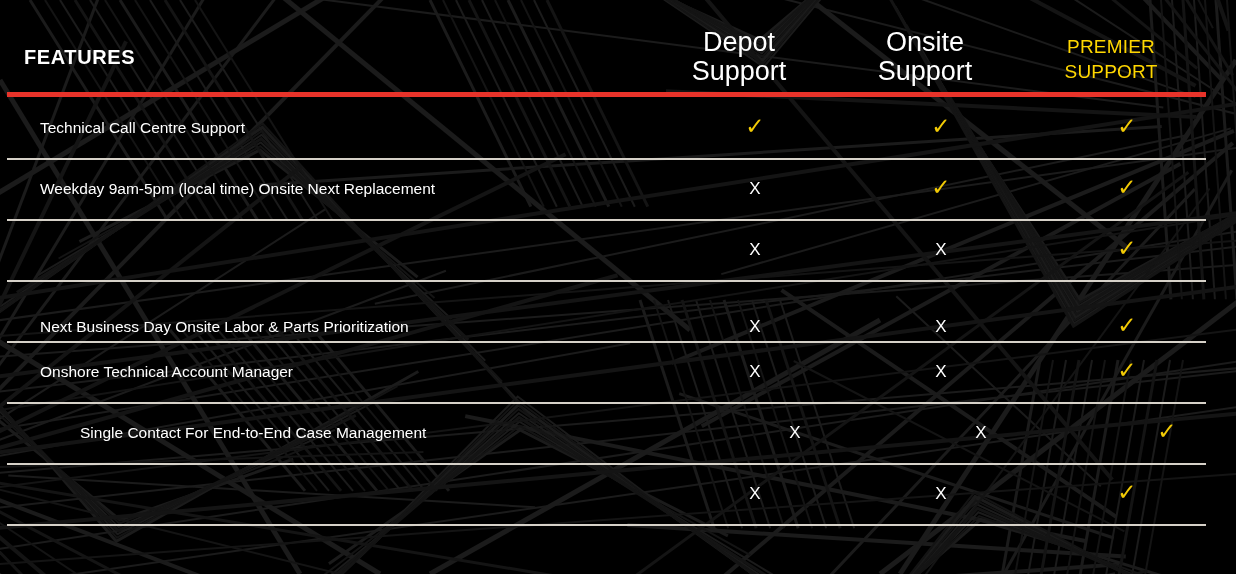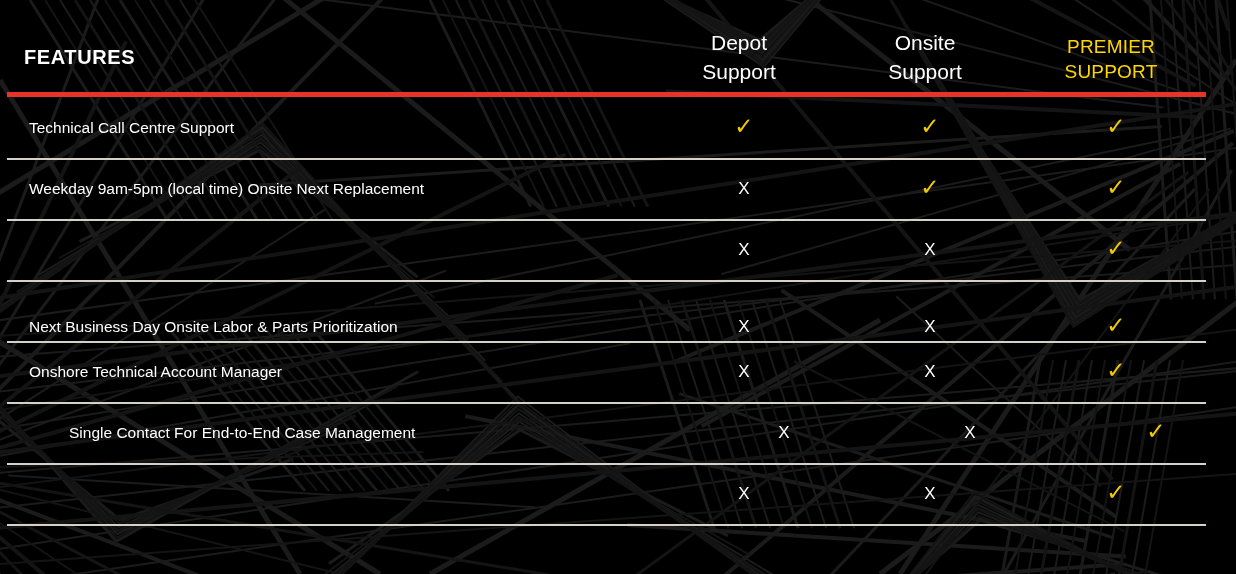--- a/index.html
+++ b/index.html
@@ -48,21 +48,21 @@
     color:#ffffff;
     letter-spacing:0.6px;
     white-space:nowrap;
   }
 
   .col-head {
     position:absolute;
     top:28px;
     width:200px;
     text-align:center;
-    font-size:21px;
+    font-size:27px;
     font-weight:normal;
     color:#ffffff;
     line-height:29px;
     white-space:pre-line;
   }
   .col-head.c1 { left:639px; }
   .col-head.c2 { left:825px; }
   .col-head.c3 {
     left:1011px;
     top:34px;
@@ -86,21 +86,21 @@
     position:absolute;
     left:7px;
     width:1199px; height:2px;
     background:#d6d1c8;
     z-index:3;
   }
 
   
   .feat-row {
     position:absolute;
-    left:5px;
+    left:16px;
     width:1148px; height:61px;padding-left:32px;
   }
 
   .feat-label {
     position:absolute;
     left:24px; top:0;
     height:61px;
     display:flex;
     align-items:center;
     font-size:15.5px;

